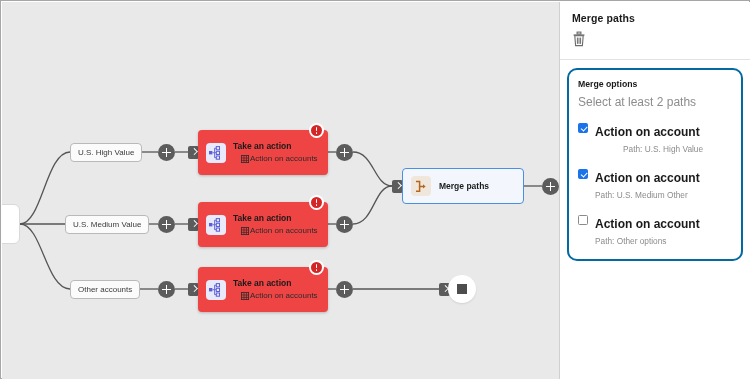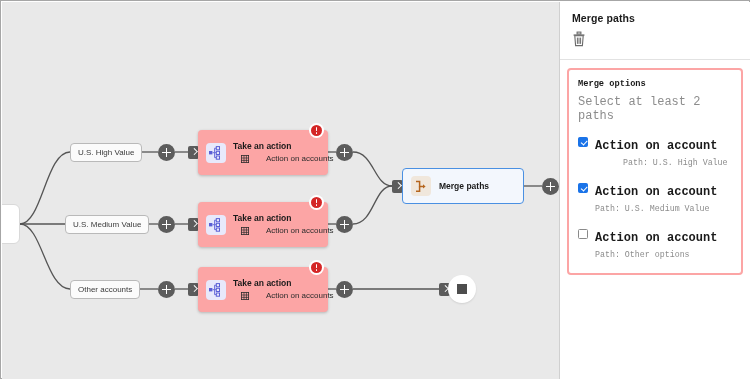--- a/index.html
+++ b/index.html
@@ -56,35 +56,35 @@
   }
   .arrow-btn:before{
     content:"";position:absolute;left:3.5px;top:3.4px;
     width:3.6px;height:3.6px;border-right:1.4px solid #fff;border-top:1.4px solid #fff;
     transform:rotate(45deg);
   }
 
   
   .action-card{
     position:absolute;width:130px;height:45px;
-    background:#fca5a5;border-radius:4px;
+    background:#ef4444;border-radius:4px;
     box-shadow:0 1px 3px rgba(0,0,0,.22);
     box-sizing:border-box;
   }
   .card-inner{display:flex;align-items:center;height:100%;padding:0 8px;gap:7px;}
   .act-icon{
     width:20px;height:20px;border-radius:4px;background:#e8e9fb;
     flex:0 0 20px;position:relative;
   }
   .act-icon svg{position:absolute;left:3px;top:3px;}
   .card-texts{min-width:0;}
   .card-title{font-size:8.5px;font-weight:bold;color:#1a1a1a;line-height:11px;white-space:nowrap;}
   .card-sub{
     font-size:8px;color:#2b2b2b;line-height:12px;white-space:nowrap;
-    display:flex;align-items:center;gap:17px;margin-top:1px;padding-left:8px;
+    display:flex;align-items:center;gap:1px;margin-top:1px;padding-left:8px;
   }
   .grid-glyph{display:inline-block;width:8px;height:8px;position:relative;flex:0 0 8px;}
   .grid-glyph svg{position:absolute;left:0;top:0;}
 
   
   .err-badge{
     position:absolute;width:15px;height:15px;border-radius:50%;
     background:#ffffff;display:flex;align-items:center;justify-content:center;
   }
   .err-badge i{
@@ -126,24 +126,23 @@
   }
   .panel-head{
     height:58px;border-bottom:1px solid #e2e2e2;box-sizing:border-box;
     padding:10px 12px 0 12px;background:#ffffff;
   }
   .panel-title{font-size:10.5px;font-weight:bold;color:#1a1a1a;letter-spacing:.1px;}
   .trash-btn{margin-top:7px;width:18px;height:18px;display:block;}
 
   .opt-wrap{padding:8px 7px 0 7px;}
   .opt-box{
-    border:2px solid #fca5a5;border-radius:4px;
+    border:2px solid #0369a1;border-radius:10px;
     padding:9px 9px 12px 9px;box-sizing:border-box;
     background:#ffffff;
-    font-family:Liberation Mono, monospace;
   }
   .opt-title{font-size:8.7px;font-weight:bold;color:#1a1a1a;}
   .opt-hint{font-size:12px;color:#8c8c8c;margin-top:6px;}
 
   .opt-item{display:flex;align-items:flex-start;gap:7px;margin-top:13px;}
   .cbx{
     width:10px;height:10px;border-radius:1.5px;flex:0 0 10px;margin-top:1px;
     box-sizing:border-box;position:relative;
   }
   .cbx.on{background:#1a73e8;border:1px solid #1a73e8;}
@@ -341,21 +340,21 @@
           <span>
             <span class="opt-label">Action on account</span>
             <span class="opt-path" style="display:block;padding-left:28px;">Path: U.S. High Value</span>
           </span>
         </div>
 
         <div class="opt-item">
           <span class="cbx on"></span>
           <span>
             <span class="opt-label">Action on account</span>
-            <span class="opt-path" style="display:block;">Path: U.S. Medium Value</span>
+            <span class="opt-path" style="display:block;">Path: U.S. Medium Other</span>
           </span>
         </div>
 
         <div class="opt-item">
           <span class="cbx off"></span>
           <span>
             <span class="opt-label">Action on account</span>
             <span class="opt-path" style="display:block;">Path: Other options</span>
           </span>
         </div>

